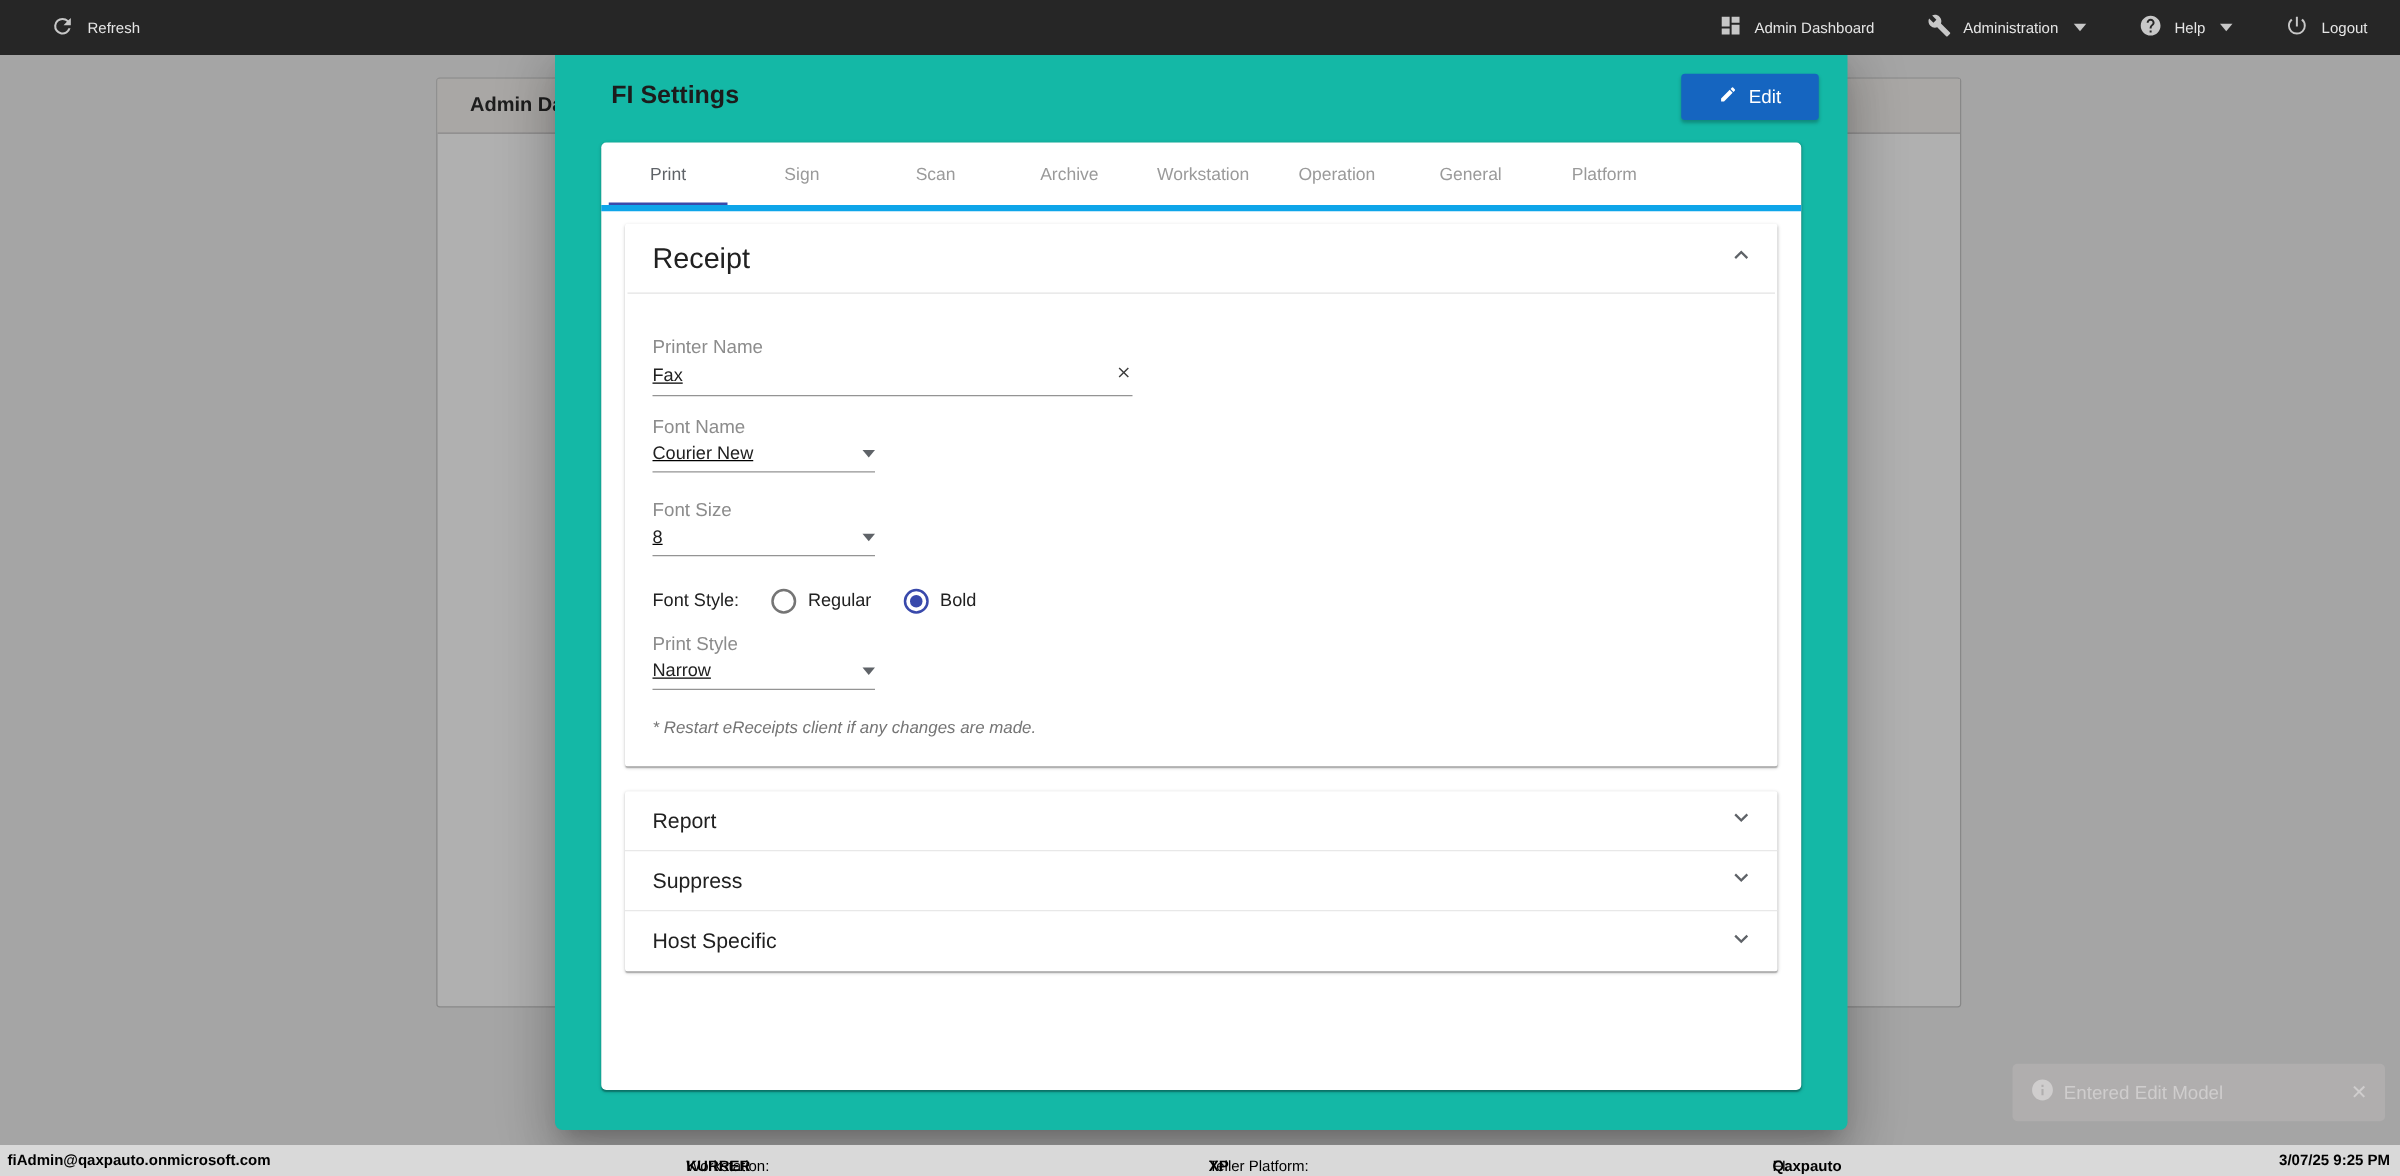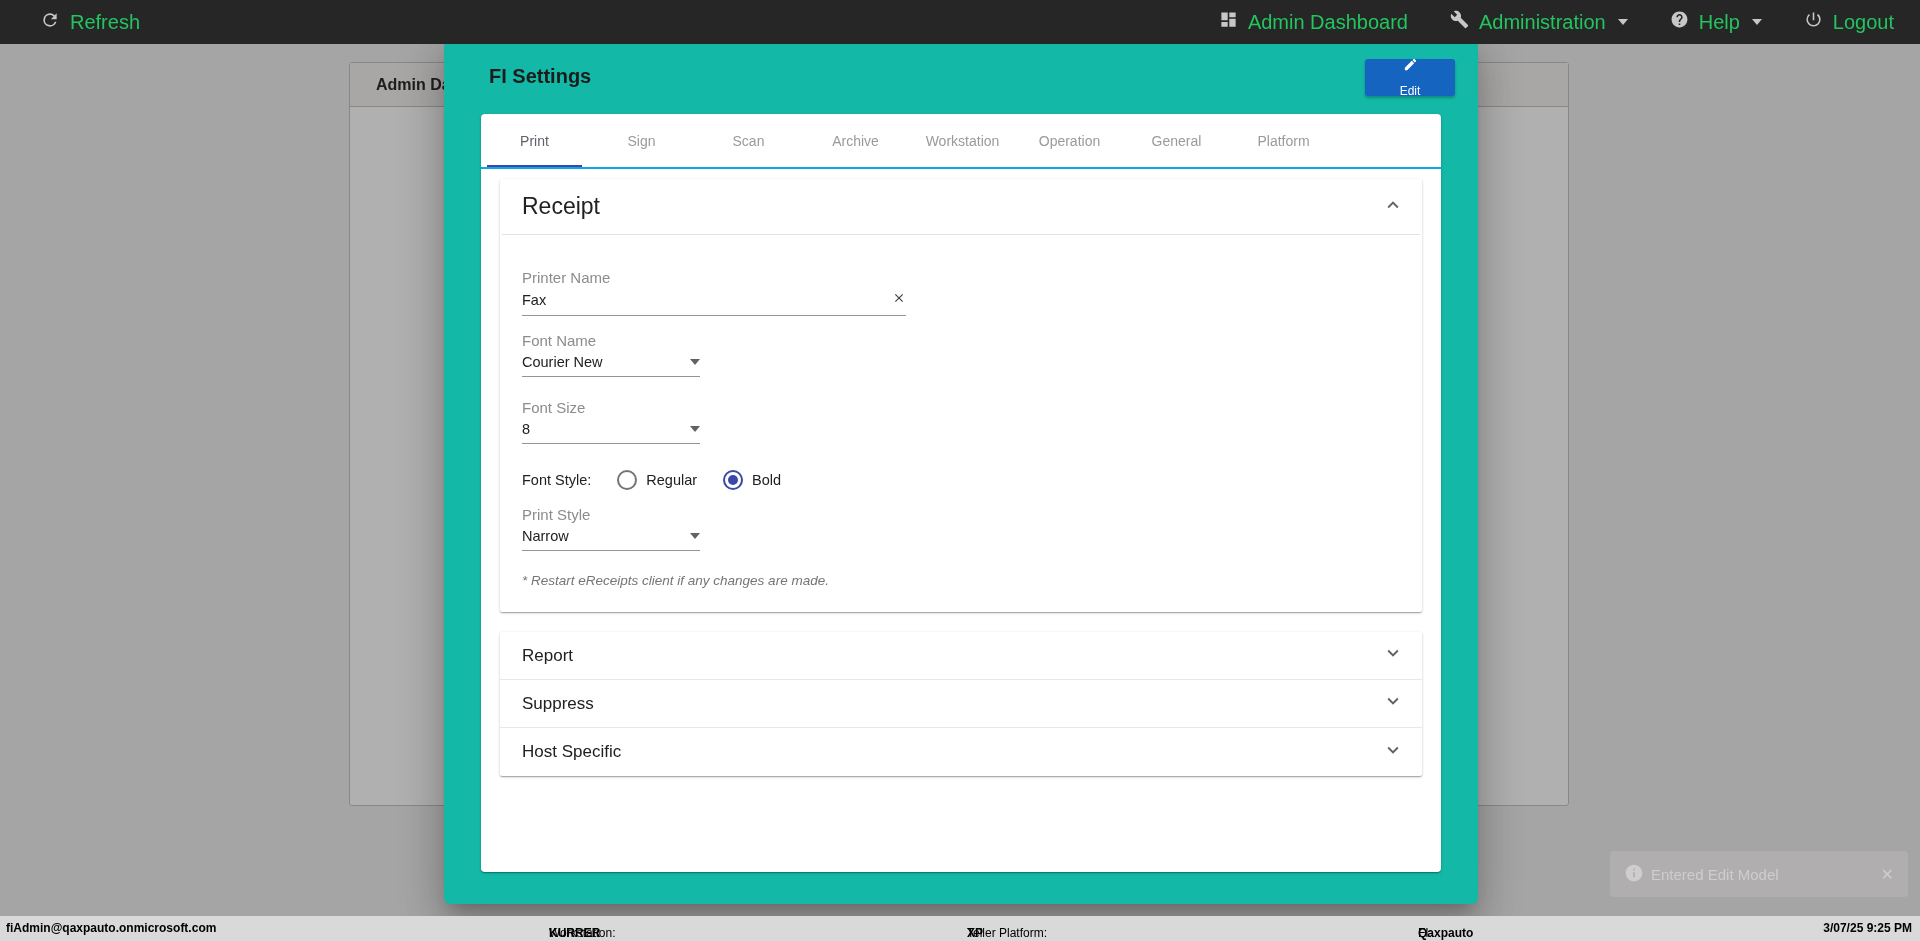--- a/index.html
+++ b/index.html
@@ -2,61 +2,61 @@
 <html><head>
 <meta charset="utf-8">
 <style>
   * { margin:0; padding:0; box-sizing:border-box; }
   html,body { width:1920px; height:941px; overflow:hidden; font-family:"Liberation Sans", sans-serif; background:#ececec; }
 
   
   .topbar { position:absolute; top:0; left:0; width:1920px; height:44px; background:#262626; display:flex; align-items:center; justify-content:space-between; z-index:20; }
   .topbar-left { display:flex; align-items:center; padding-left:40px; }
   .topbar-right { display:flex; align-items:center; padding-right:26px; gap:42px; }
-  .topbar-item { display:flex; align-items:center; gap:10px; color:#22c55e; font-size:20px; cursor:pointer; }
+  .topbar-item { display:flex; align-items:center; gap:10px; color:#e5e5e5; font-size:12px; cursor:pointer; }
   .topbar-item svg { fill:#c7c7c7; }
   .caret-down { width:0; height:0; border-left:5px solid transparent; border-right:5px solid transparent; border-top:6px solid #c7c7c7; margin-left:2px; }
 
   
   .content { position:absolute; top:44px; left:0; width:1920px; height:872px; background:#ececec; }
   .bg-card { position:absolute; left:349px; top:18px; width:1220px; height:744px; background:#fdfdfd; border:1px solid #c3c3c3; border-radius:3px; }
   .bg-card-header { height:44px; background:#f3efec; border-bottom:1px solid #c3c3c3; display:flex; align-items:center; padding-left:26px; font-size:16px; font-weight:bold; color:#2b2b2b; }
   .overlay { position:absolute; top:0; left:0; width:100%; height:100%; background:rgba(0,0,0,0.30); z-index:5; }
 
   
   .toast { position:absolute; right:12px; top:807px; width:298px; height:46px; background:#b0aeae; border-radius:4px; display:flex; align-items:center; padding:0 14px; gap:7px; z-index:6; color:#cfcdcd; font-size:15px; }
   .toast svg { fill:#cfcdcd; flex:none; }
   .toast .toast-close { margin-left:auto; font-size:16px; color:#cfcdcd; cursor:pointer; }
 
   
   .modal { position:absolute; left:444px; top:37px; width:1034px; height:867px; background:#14b8a6; border-radius:6px; z-index:10;
            box-shadow:0 11px 15px -7px rgba(0,0,0,.2), 0 24px 38px 3px rgba(0,0,0,.14), 0 9px 46px 8px rgba(0,0,0,.12); }
   .modal-title { position:absolute; left:45px; top:28px; font-size:20px; font-weight:600; color:#1c1c1c; }
-  .edit-btn { position:absolute; right:23px; top:22px; width:90px; height:37px; background:#1565c0; color:#fff; border:none; border-radius:3px; font-size:12px; font-family:inherit; display:flex; align-items:center; justify-content:center; gap:9px; cursor:pointer; box-shadow:0 2px 3px rgba(0,0,0,.25);flex-direction:column; }
+  .edit-btn { position:absolute; right:23px; top:22px; width:110px; height:37px; background:#1565c0; color:#fff; border:none; border-radius:3px; font-size:15px; font-family:inherit; display:flex; align-items:center; justify-content:center; gap:9px; cursor:pointer; box-shadow:0 2px 3px rgba(0,0,0,.25); }
   .edit-btn svg { fill:#ffffff; }
 
   .tabs-card { position:absolute; left:37px; top:77px; width:960px; height:758px; background:#fff; border-radius:4px;
                box-shadow:0 1px 3px rgba(0,0,0,.2), 0 1px 1px rgba(0,0,0,.14), 0 2px 1px -1px rgba(0,0,0,.12); }
-  .tabs-row { height:55px; display:flex; border-bottom:2px solid #0ea5e9; }
+  .tabs-row { height:55px; display:flex; border-bottom:5px solid #0ea5e9; }
   .tab { width:107px; display:flex; align-items:center; justify-content:center; font-size:14px; color:#9a9a9a; cursor:pointer; position:relative; }
   .tab.active { color:#5f6368; }
   .tab.active::after { content:""; position:absolute; left:6px; right:6px; bottom:0; height:2px; background:#3949ab; }
 
   .accordion-area { padding:10px 19px 0 19px; }
 
   .panel { background:#fff; border-radius:2px; box-shadow:0 1px 3px rgba(0,0,0,.2), 0 1px 1px rgba(0,0,0,.14), 0 2px 1px -1px rgba(0,0,0,.12); }
   .panel-header { height:55px; display:flex; align-items:center; justify-content:space-between; padding:0 18px 0 22px; cursor:pointer; }
   .panel-title { font-size:23px; color:#212121; }
   .panel-header svg { fill:#5f6368; }
   .panel-divider { height:1px; background:#e3e3e3; margin:0 2px; }
   .panel-body { padding:18px 22px 24px 22px; }
 
   .field { margin-bottom:0; }
   .field-label { font-size:15px; color:#8c8c8c; margin-bottom:5px;margin-top:16px; }
-  .field-line { display:flex; align-items:center; justify-content:space-between; border-bottom:1px solid #949494; padding-bottom:6px; }
+  .field-line { display:flex; align-items:center; justify-content:space-between; border-bottom:1px solid #949494; padding-bottom:6px;text-decoration:underline; }
   .field-value { font-size:14.5px; color:#212121; }
   .field-line svg { fill:#3f3f3f; cursor:pointer; }
   .w-input { width:384px; }
   .w-select { width:178px; }
   .sel-caret { width:0; height:0; border-left:5px solid transparent; border-right:5px solid transparent; border-top:6px solid #5f6368; cursor:pointer; }
 
   .radio-row { display:flex; align-items:center; gap:14px; margin-top:26px; margin-bottom:24px; font-size:14.5px; color:#212121; }
   .radio-opt { display:flex; align-items:center; gap:9px; margin-left:12px; cursor:pointer; }
   .radio { width:20px; height:20px; border:2px solid #757575; border-radius:50%; display:inline-flex; align-items:center; justify-content:center; flex:none; }
   .radio.selected { border-color:#3949ab; }

